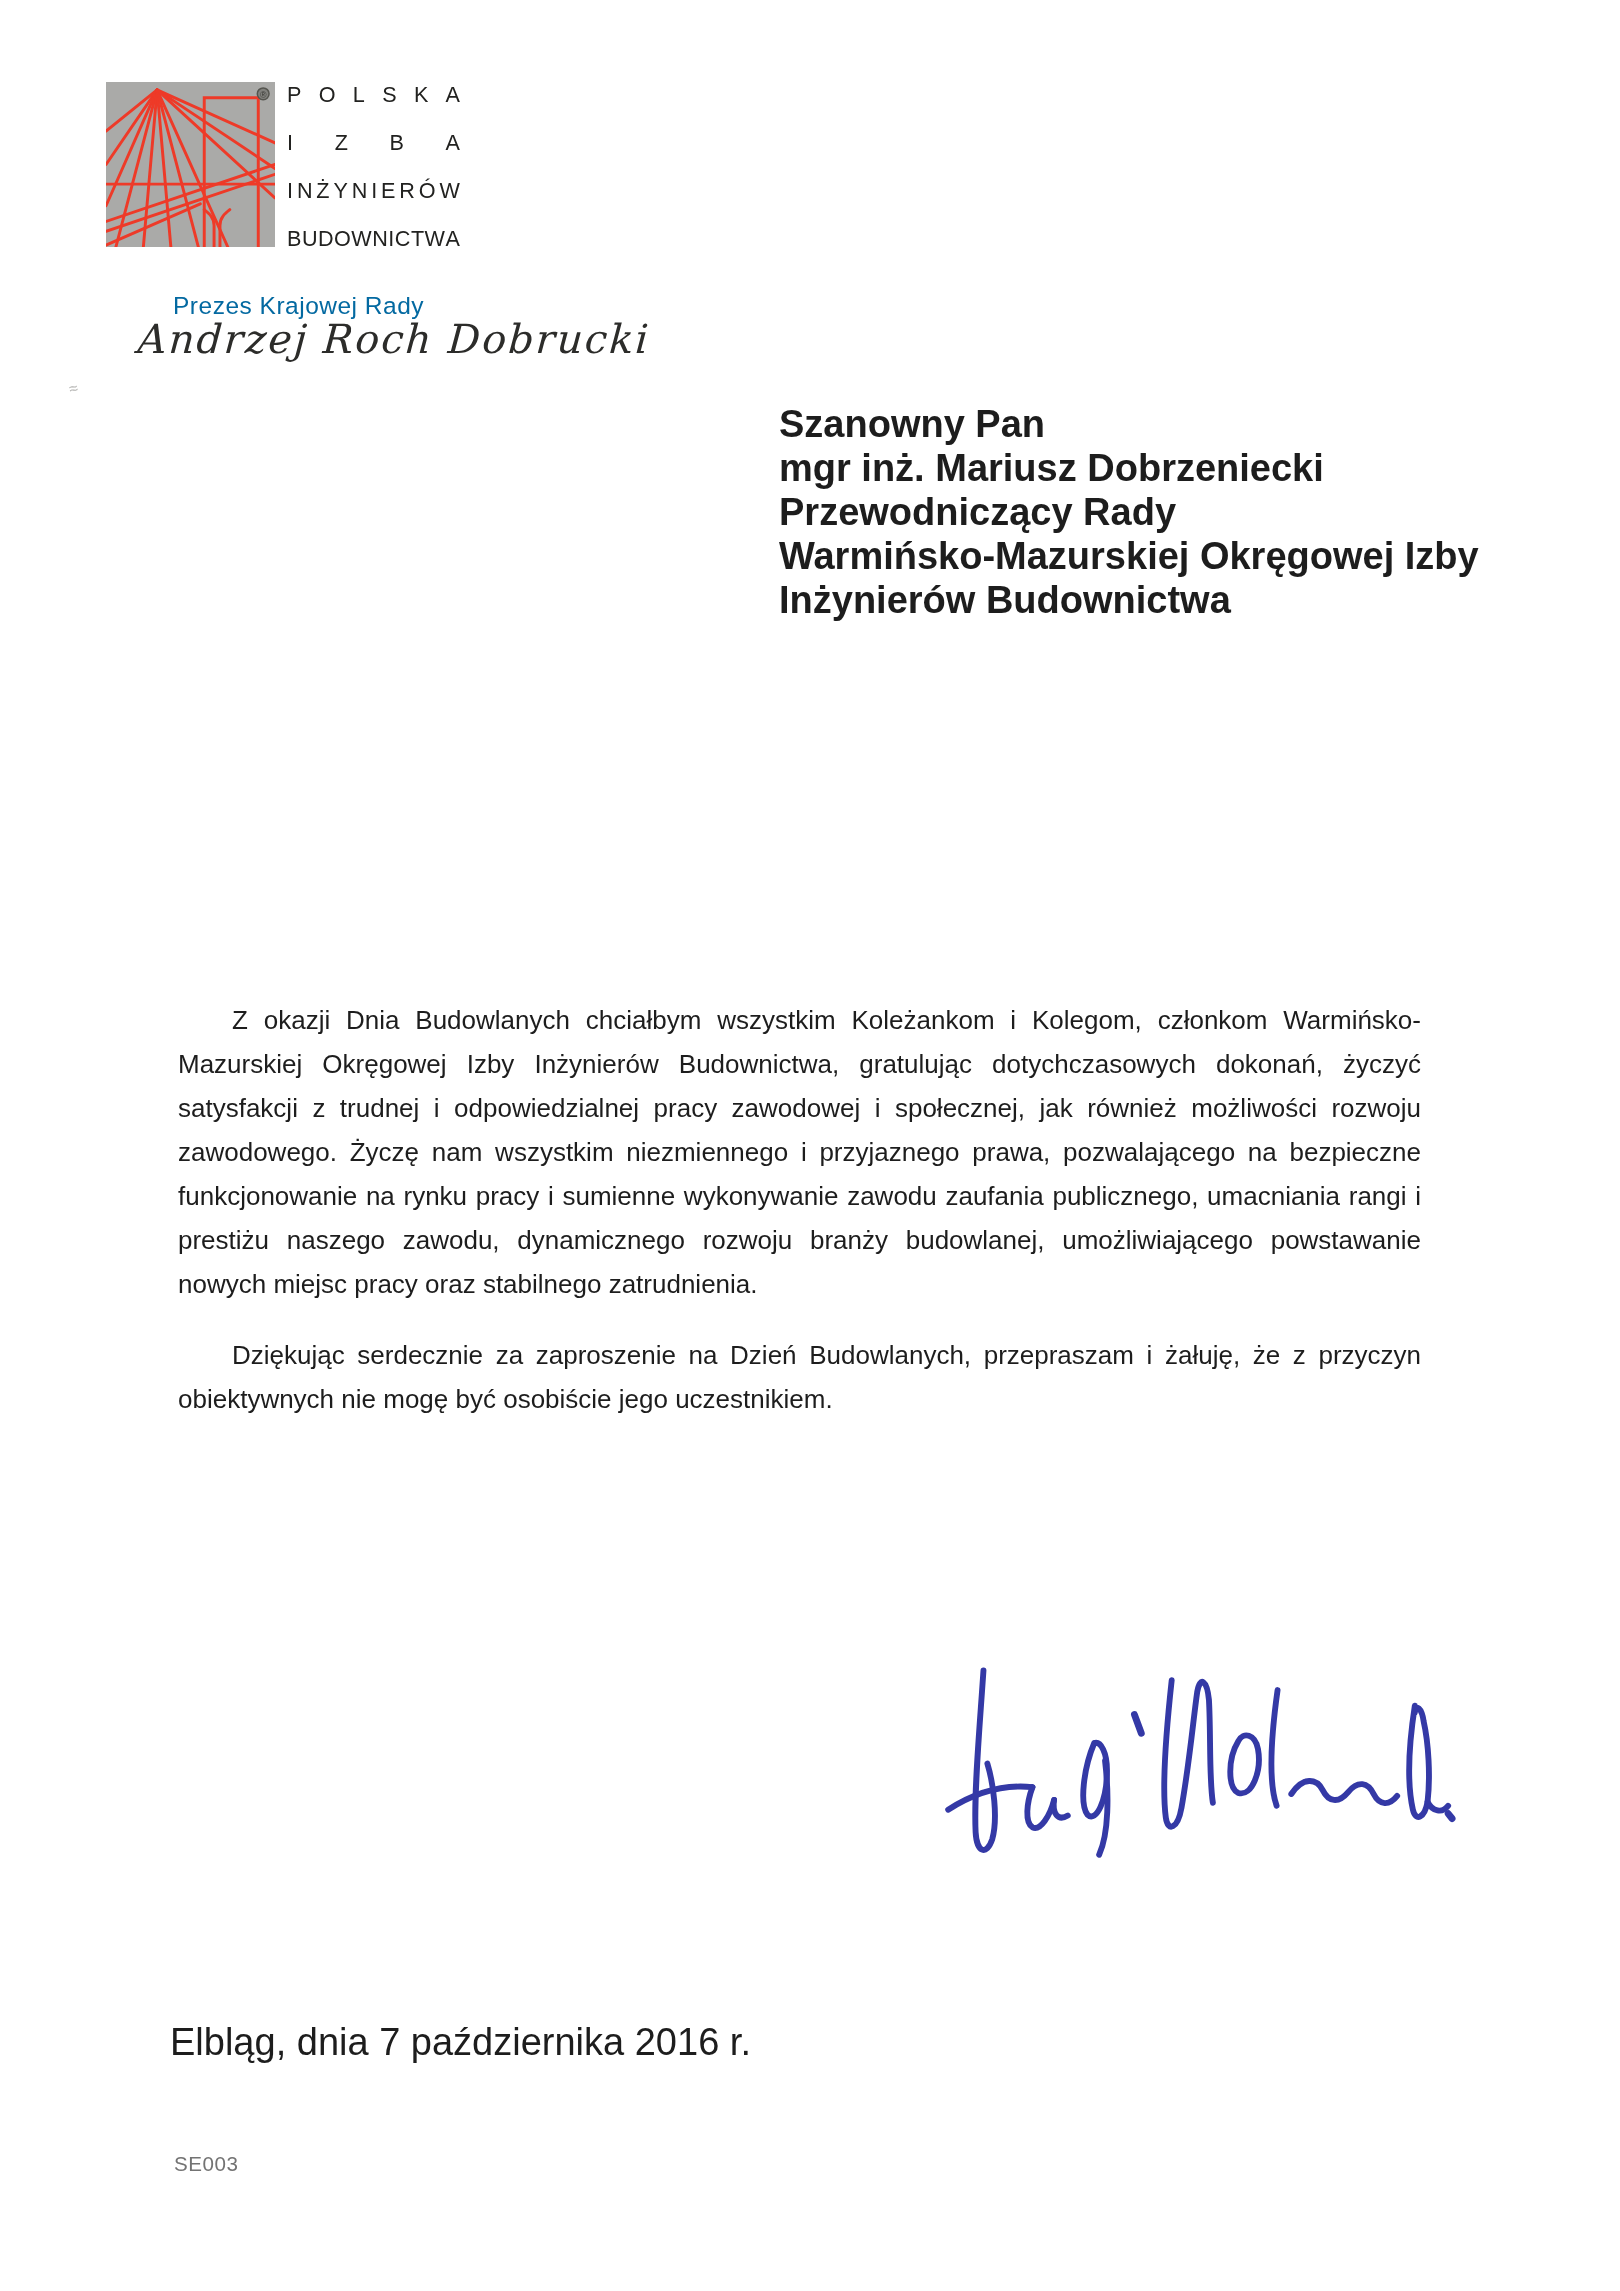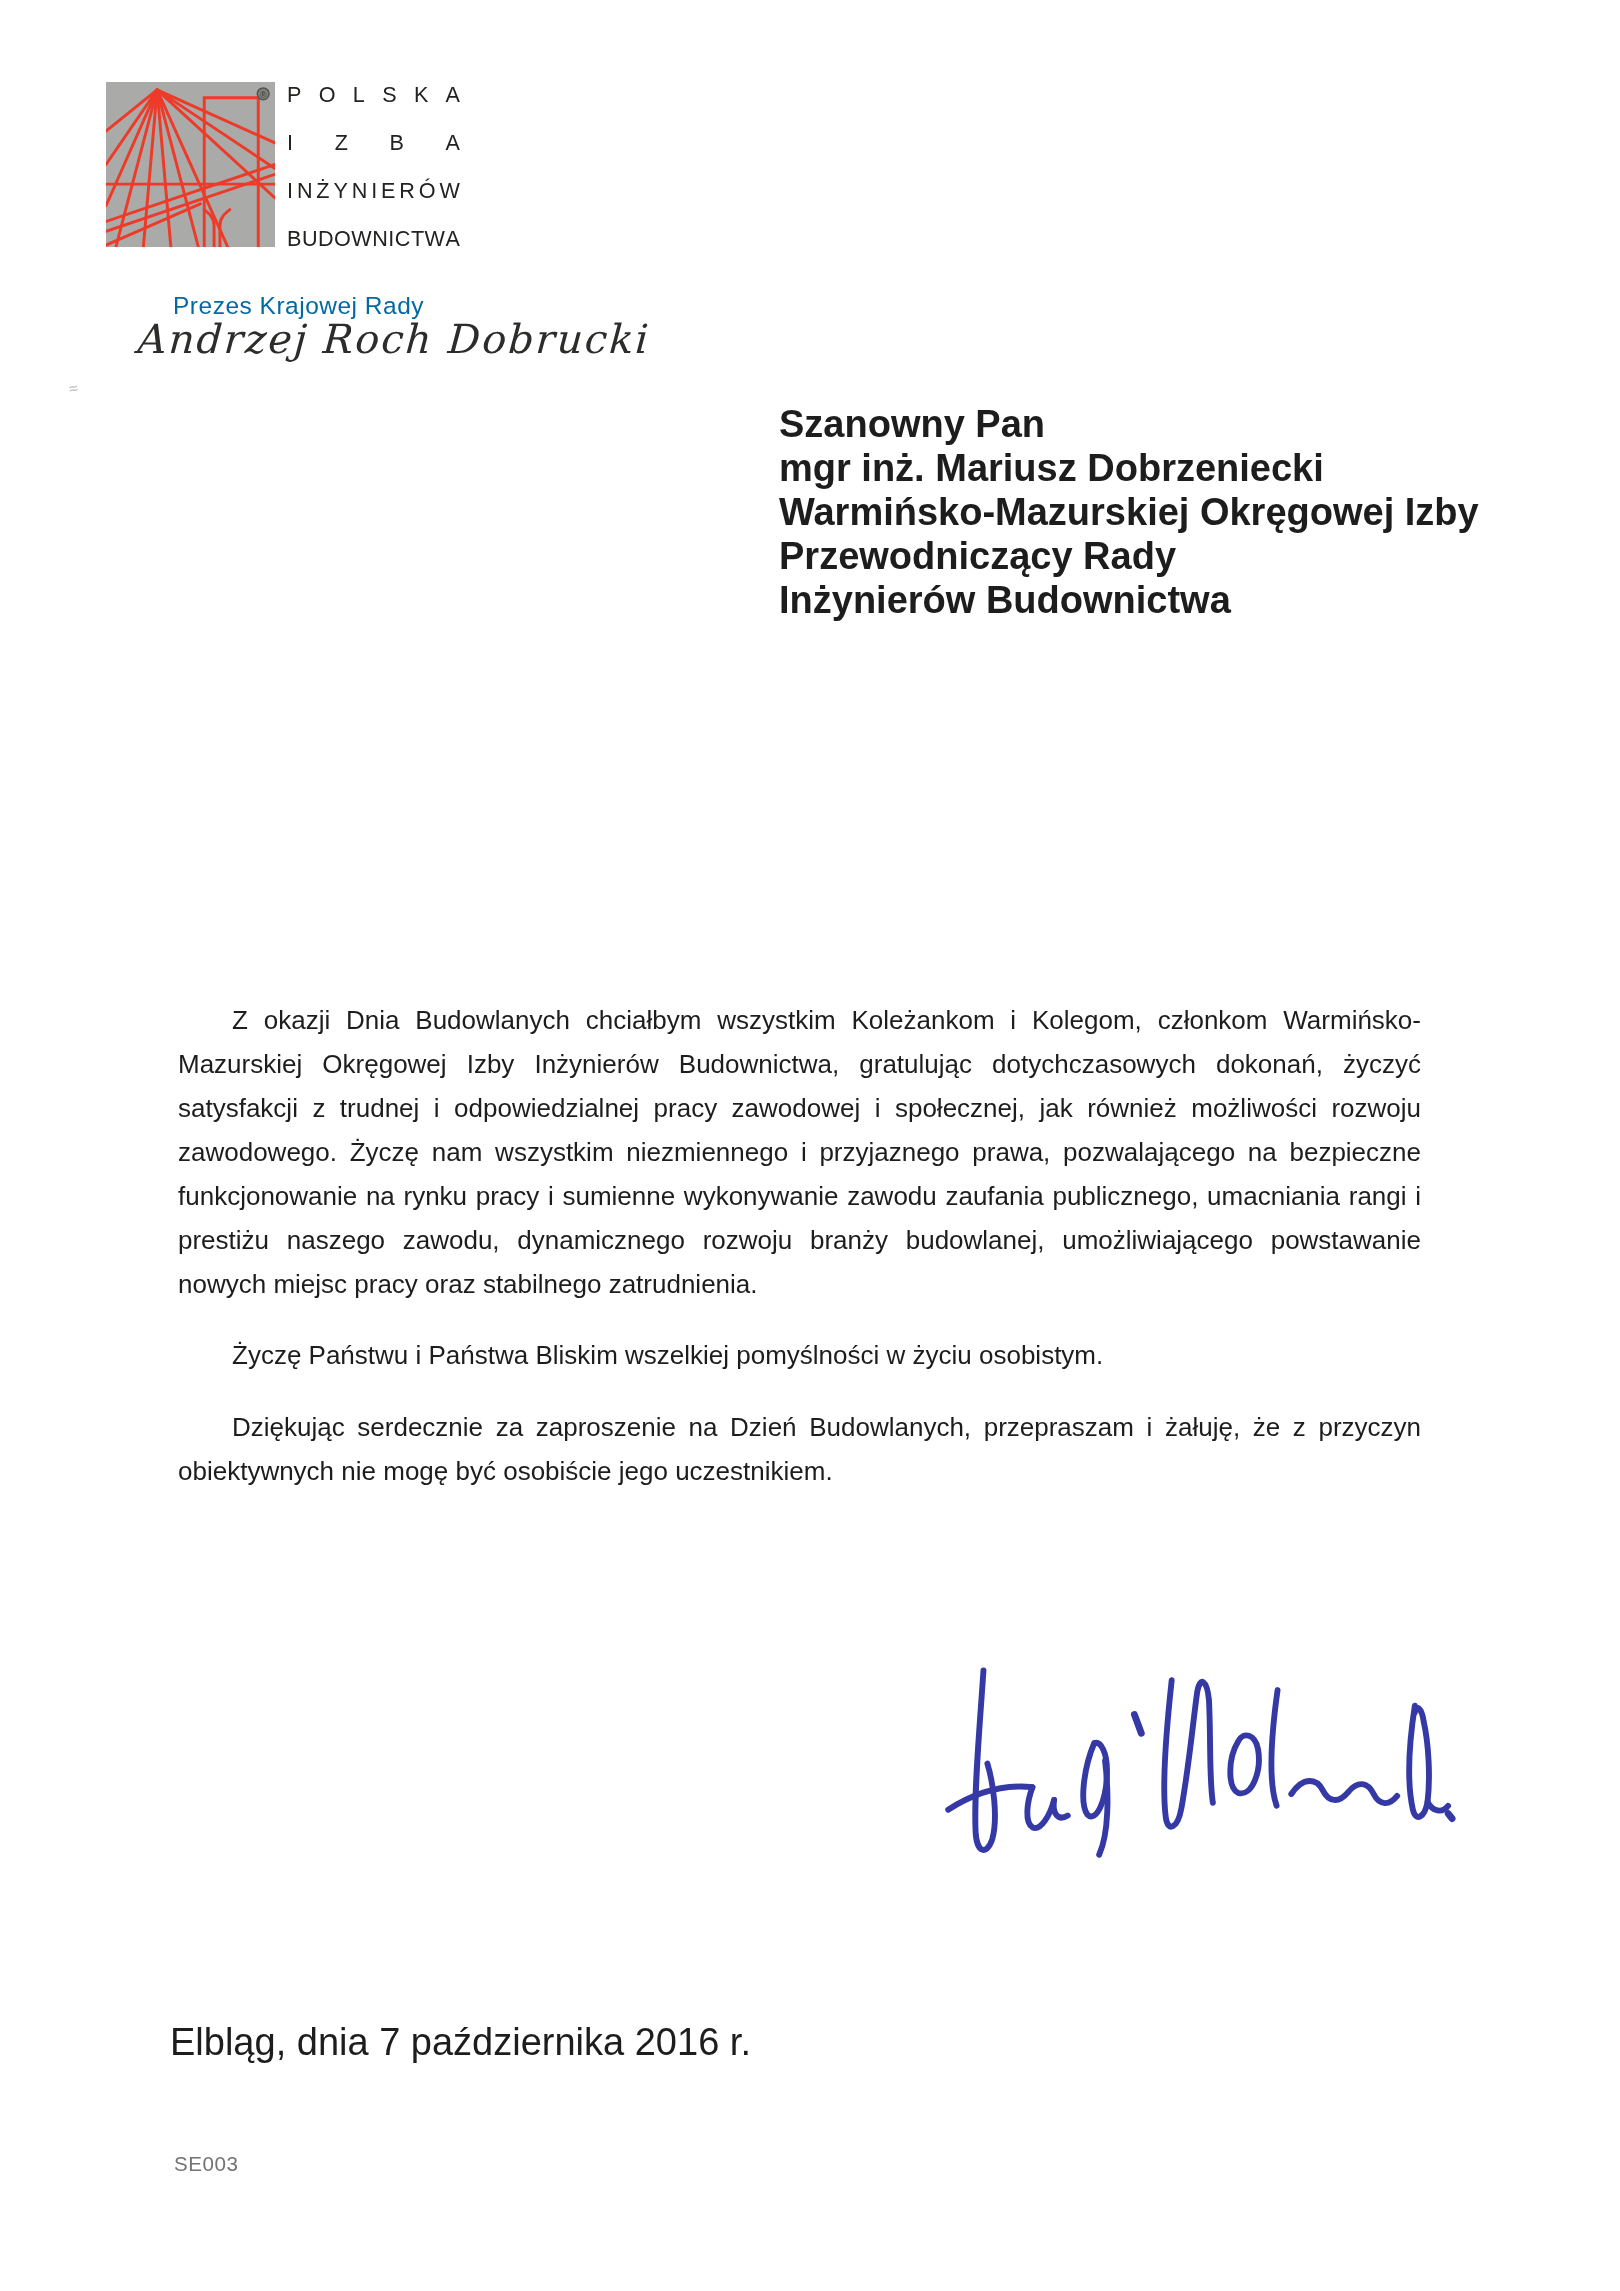--- a/index.html
+++ b/index.html
@@ -157,29 +157,28 @@
     </div>
 
   <div class="sender-title">Prezes Krajowej Rady</div>
   <div class="sender-name">Andrzej Roch Dobrucki</div>
 
   <div class="scan-speck">≈</div>
 
   <div class="recipient">
       <div class="recipient-line">Szanowny Pan</div>
       <div class="recipient-line">mgr inż. Mariusz Dobrzeniecki</div>
+      <div class="recipient-line">Przewodniczący Rady</div>
       <div class="recipient-line">Warmińsko-Mazurskiej Okręgowej Izby</div>
-      <div class="recipient-line">Przewodniczący Rady</div>
       <div class="recipient-line">Inżynierów Budownictwa</div>
     </div>
 
 
   <div class="letter-body">
     <p>Z okazji Dnia Budowlanych chciałbym wszystkim Koleżankom i Kolegom, członkom Warmińsko-Mazurskiej Okręgowej Izby Inżynierów Budownictwa, gratulując dotychczasowych dokonań, życzyć satysfakcji z trudnej i odpowiedzialnej pracy zawodowej i społecznej, jak również możliwości rozwoju zawodowego. Życzę nam wszystkim niezmiennego i przyjaznego prawa, pozwalającego na bezpieczne funkcjonowanie na rynku pracy i sumienne wykonywanie zawodu zaufania publicznego, umacniania rangi i prestiżu naszego zawodu, dynamicznego rozwoju branży budowlanej, umożliwiającego powstawanie nowych miejsc pracy oraz stabilnego zatrudnienia.</p>
-    <p>Życzę Państwu i Państwa Bliskim wszelkiej pomyślności w życiu osobistym.</p>
     <p>Dziękując serdecznie za zaproszenie na Dzień Budowlanych, przepraszam i żałuję, że z przyczyn obiektywnych nie mogę być osobiście jego uczestnikiem.</p>
   </div>
 
   <div class="signature">
     <svg viewBox="0 0 560 250">
       <g stroke="#3439a6" stroke-width="6" fill="none" stroke-linecap="round" stroke-linejoin="round">
 
         <path d="M78,50 C74,110 68,175 70,215 C71,235 81,240 87,222 C93,200 88,165 82,145"></path>
         <path d="M42,192 C70,174 100,166 128,169"></path>
 

